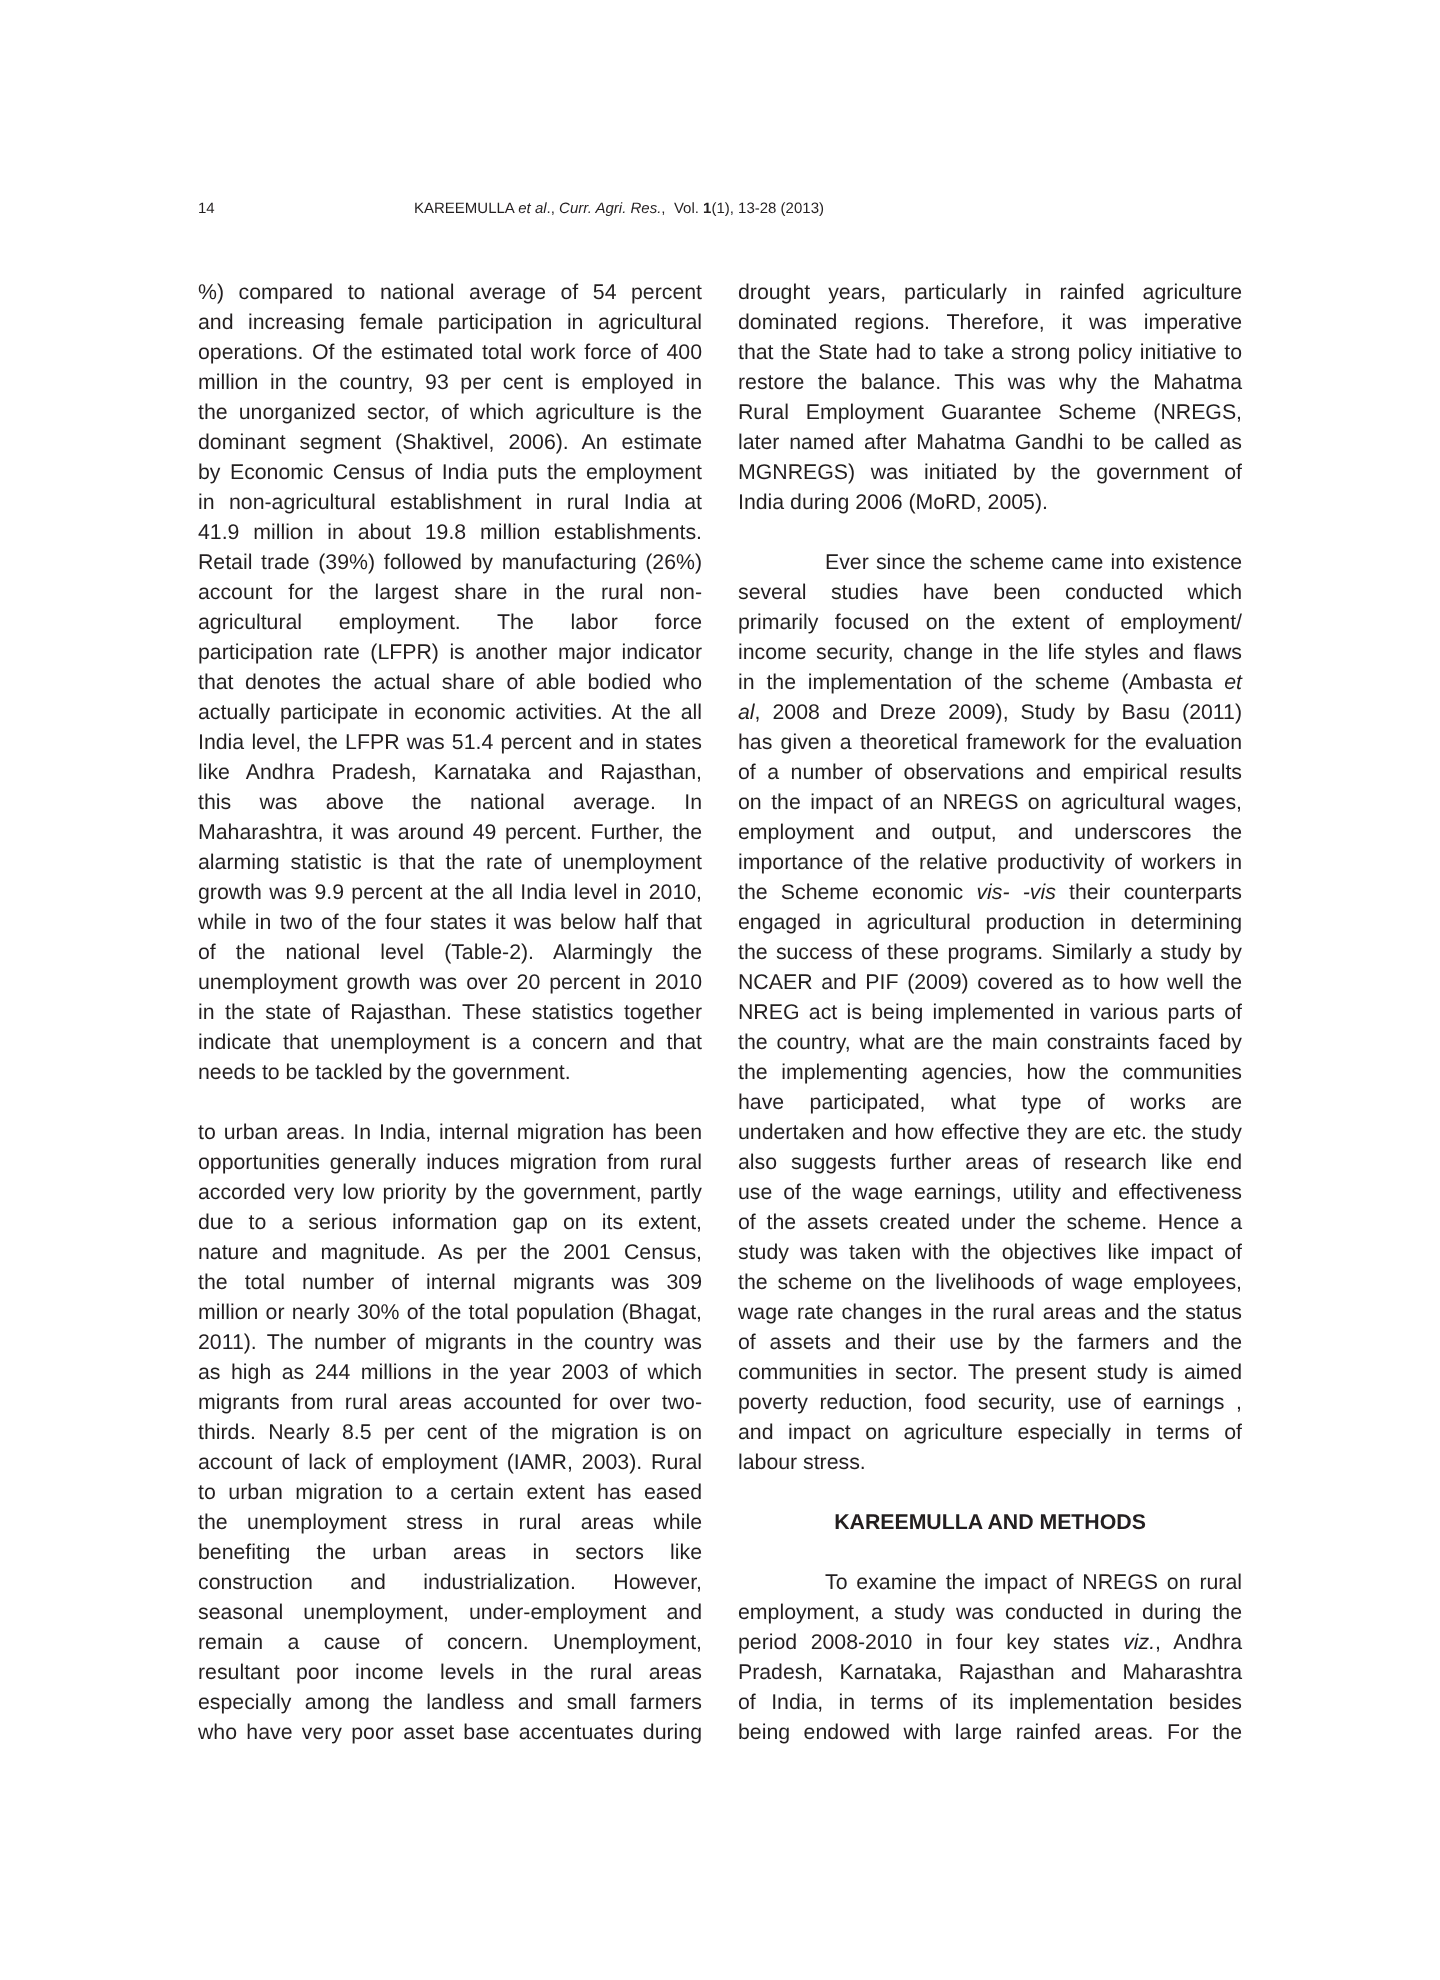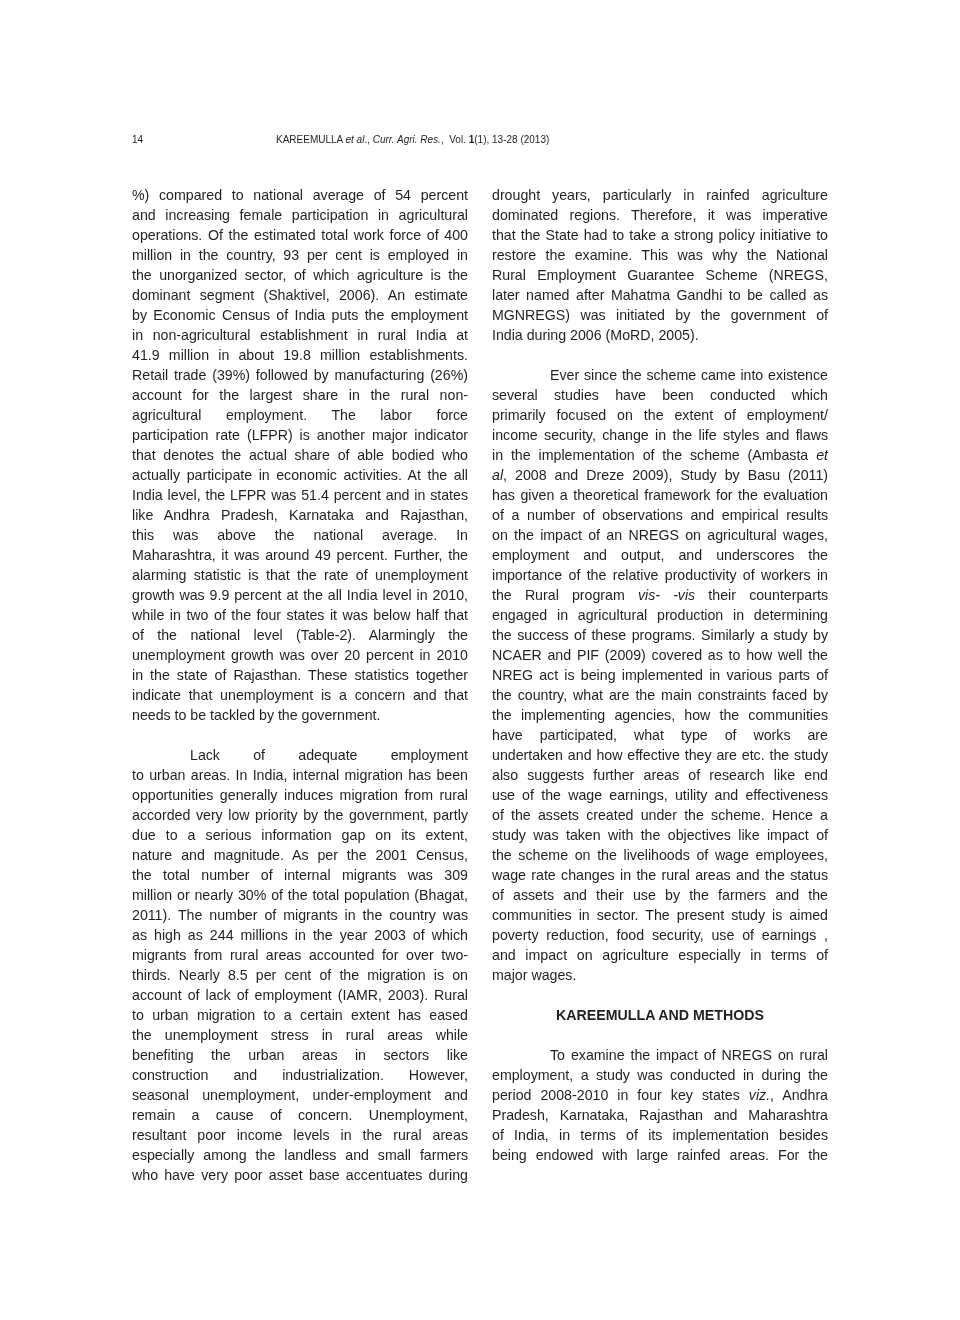--- a/index.html
+++ b/index.html
@@ -65,21 +65,20 @@
     <span class="ln">growth was 9.9 percent at the all India level in 2010,</span>
     <span class="ln">while in two of the four states it was below half that</span>
     <span class="ln">of the national level (Table-2). Alarmingly the</span>
     <span class="ln">unemployment growth was over 20 percent in 2010</span>
     <span class="ln">in the state of Rajasthan. These statistics together</span>
     <span class="ln">indicate that unemployment is a concern and that</span>
     <span class="ln last">needs to be tackled by the government.</span>
   </div>
   <span class="ln blank"></span>
   <div>
-    <span class="ln indent">Lack of adequate employment</span>
     <span class="ln">to urban areas. In India, internal migration has been</span>
     <span class="ln">opportunities generally induces migration from rural</span>
     <span class="ln">accorded very low priority by the government, partly</span>
     <span class="ln">due to a serious information gap on its extent,</span>
     <span class="ln">nature and magnitude. As per the 2001 Census,</span>
     <span class="ln">the total number of internal migrants was 309</span>
     <span class="ln">million or nearly 30% of the total population (Bhagat,</span>
     <span class="ln">2011). The number of migrants in the country was</span>
     <span class="ln">as high as 244 millions in the year 2003 of which</span>
     <span class="ln">migrants from rural areas accounted for over two-</span>
@@ -95,59 +94,59 @@
     <span class="ln">especially among the landless and small farmers</span>
     <span class="ln">who have very poor asset base accentuates during</span>
   </div>
 </div>
 
 <div class="col col-right">
   <div>
     <span class="ln">drought years, particularly in rainfed agriculture</span>
     <span class="ln">dominated regions.  Therefore, it was imperative</span>
     <span class="ln">that the State had to take a strong policy initiative to</span>
-    <span class="ln">restore the examine.  This was why the National</span>
+    <span class="ln">restore the balance.  This was why the Mahatma</span>
     <span class="ln">Rural Employment Guarantee Scheme (NREGS,</span>
     <span class="ln">later named after Mahatma Gandhi to be called as</span>
     <span class="ln">MGNREGS) was initiated by the government of</span>
     <span class="ln last">India during 2006 (MoRD, 2005).</span>
   </div>
   <span class="ln blank"></span>
   <div>
     <span class="ln indent">Ever since the scheme came into existence</span>
     <span class="ln">several studies have been conducted which</span>
     <span class="ln">primarily focused on the extent of employment/</span>
     <span class="ln">income security, change in the life styles and flaws</span>
     <span class="ln"><span>in the implementation of the scheme (Ambasta </span><i>et</i></span>
     <span class="ln"><i>al</i><span>, 2008 and Dreze 2009), Study by Basu (2011)</span></span>
     <span class="ln">has given a theoretical framework for the evaluation</span>
     <span class="ln">of a number of observations and empirical results</span>
     <span class="ln">on the impact of an NREGS on agricultural wages,</span>
     <span class="ln">employment and output, and underscores the</span>
     <span class="ln">importance of the relative productivity of workers in</span>
-    <span class="ln"><span>the Rural program </span><i>vis-  -vis</i><span> their counterparts</span></span>
+    <span class="ln"><span>the Scheme economic </span><i>vis-  -vis</i><span> their counterparts</span></span>
     <span class="ln">engaged in agricultural production in determining</span>
     <span class="ln">the success of these programs. Similarly a study by</span>
     <span class="ln">NCAER and PIF (2009)  covered as to how well the</span>
     <span class="ln">NREG act is being implemented in various parts of</span>
     <span class="ln">the country, what are the main constraints faced by</span>
     <span class="ln">the implementing agencies, how the communities</span>
     <span class="ln">have participated, what type of works are</span>
     <span class="ln">undertaken and how effective they are etc. the study</span>
     <span class="ln">also suggests further areas of research like end</span>
     <span class="ln">use of the wage earnings, utility and effectiveness</span>
     <span class="ln">of the assets created under the scheme. Hence a</span>
     <span class="ln">study was taken with the objectives like impact of</span>
     <span class="ln">the scheme on the livelihoods of wage employees,</span>
     <span class="ln">wage rate changes in the rural areas and the status</span>
     <span class="ln">of assets and their use by the farmers and the</span>
     <span class="ln">communities in sector. The present study is aimed</span>
     <span class="ln">poverty reduction, food security, use of earnings ,</span>
     <span class="ln">and impact on agriculture especially in terms of</span>
-    <span class="ln last">major wages.</span>
+    <span class="ln last">labour stress.</span>
   </div>
   <span class="ln blank"></span>
   <span class="heading">KAREEMULLA AND METHODS</span>
   <span class="ln blank"></span>
   <div>
     <span class="ln indent">To examine the impact of NREGS on rural</span>
     <span class="ln">employment, a study was conducted in during the</span>
     <span class="ln"><span>period 2008-2010 in four key states </span><i>viz.</i><span>, Andhra</span></span>
     <span class="ln">Pradesh, Karnataka, Rajasthan and Maharashtra</span>
     <span class="ln">of India, in terms of its implementation besides</span>

